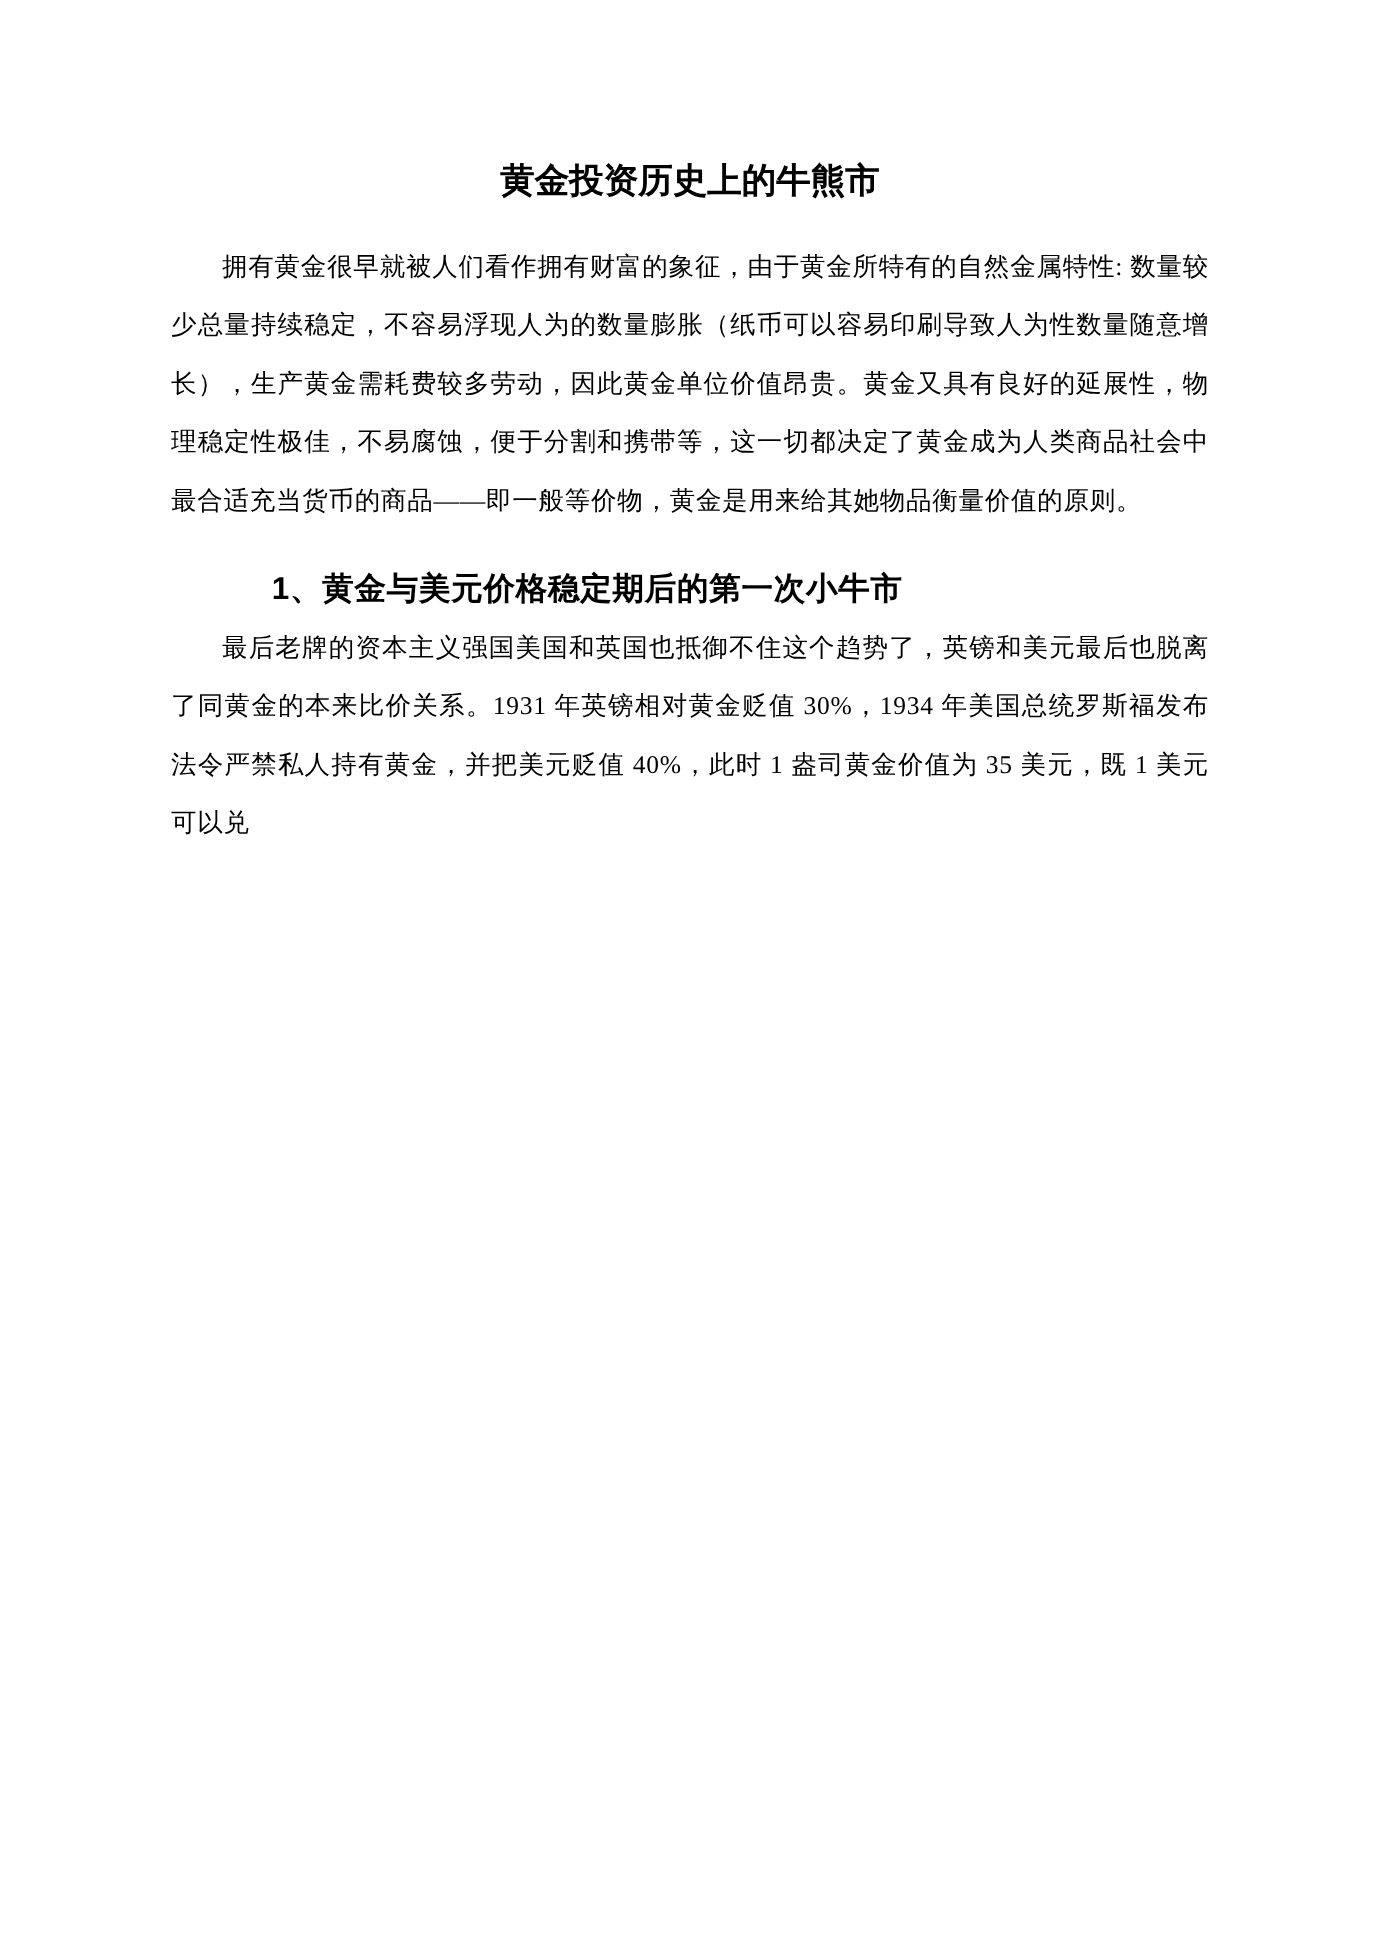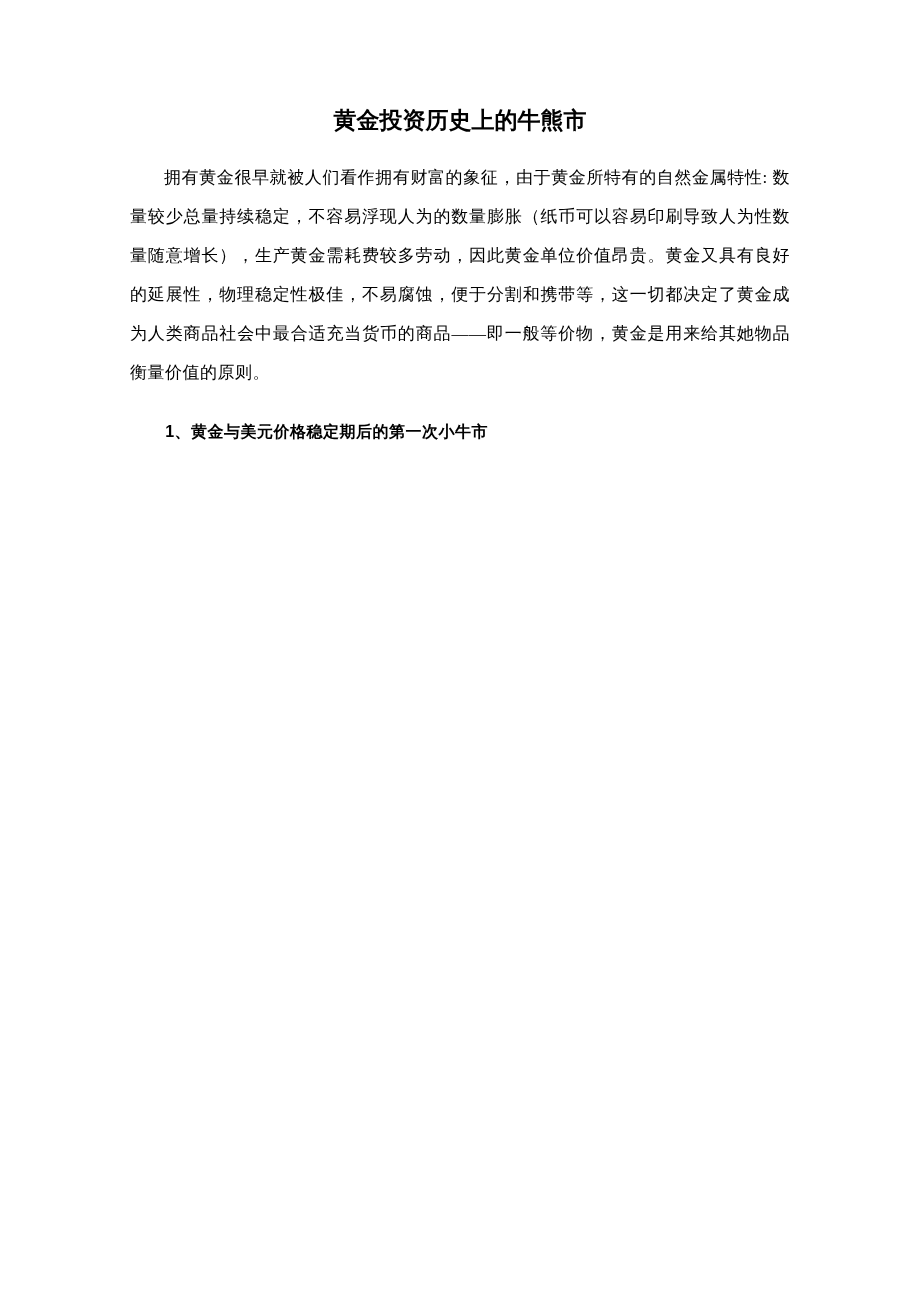--- a/index.html
+++ b/index.html
@@ -21,31 +21,31 @@
   h1.doc-title {
     margin: 0 0 22px 0;
     font-family: "Liberation Sans", "DejaVu Sans", sans-serif;
     font-size: 23px;
     font-weight: bold;
     text-align: center;
     line-height: 1.4;
     color: #000000;
   }
   p.para {
-    margin: 16px;
+    margin: 0;
     font-size: 17px;
     line-height: 39px;
     text-align: justify;
     text-indent: 2em;
     letter-spacing: 0.5px;
     word-break: break-all;
   }
   h2.section-heading {
     margin: 20px 0 0 0;
-    font-size: 16px;
+    font-size: 21px;
     font-weight: bold;
     line-height: 39px;
     text-indent: 3.2em;
     letter-spacing: 0.5px;
     font-family: "Liberation Sans", "DejaVu Sans", sans-serif;
     color: #000000;
   }
 </style>
 </head>
 <body>
@@ -54,14 +54,15 @@
 
   <h1 class="doc-title">黄金投资历史上的牛熊市</h1>
 
   <p class="para">拥有黄金很早就被人们看作拥有财富的象征，由于黄金所特有的自然金属特性: 数量较少总量持续稳定，不容易浮现人为的数量膨胀（纸币可以容易印刷导致人为性数量随意增长），生产黄金需耗费较多劳动，因此黄金单位价值昂贵。黄金又具有良好的延展性，物理稳定性极佳，不易腐蚀，便于分割和携带等，这一切都决定了黄金成为人类商品社会中最合适充当货币的商品——即一般等价物，黄金是用来给其她物品衡量价值的原则。</p>
 
 
   <h2 class="section-heading">1、黄金与美元价格稳定期后的第一次小牛市</h2>
 
 
 
+  <p class="para">最后老牌的资本主义强国美国和英国也抵御不住这个趋势了，英镑和美元最后也脱离了同黄金的本来比价关系。1931 年英镑相对黄金贬值 30%，1934 年美国总统罗斯福发布法令严禁私人持有黄金，并把美元贬值 40%，此时 1 盎司黄金价值为 35 美元，既 1 美元可以兑</p>
 
 </div>
 
 </body></html>

